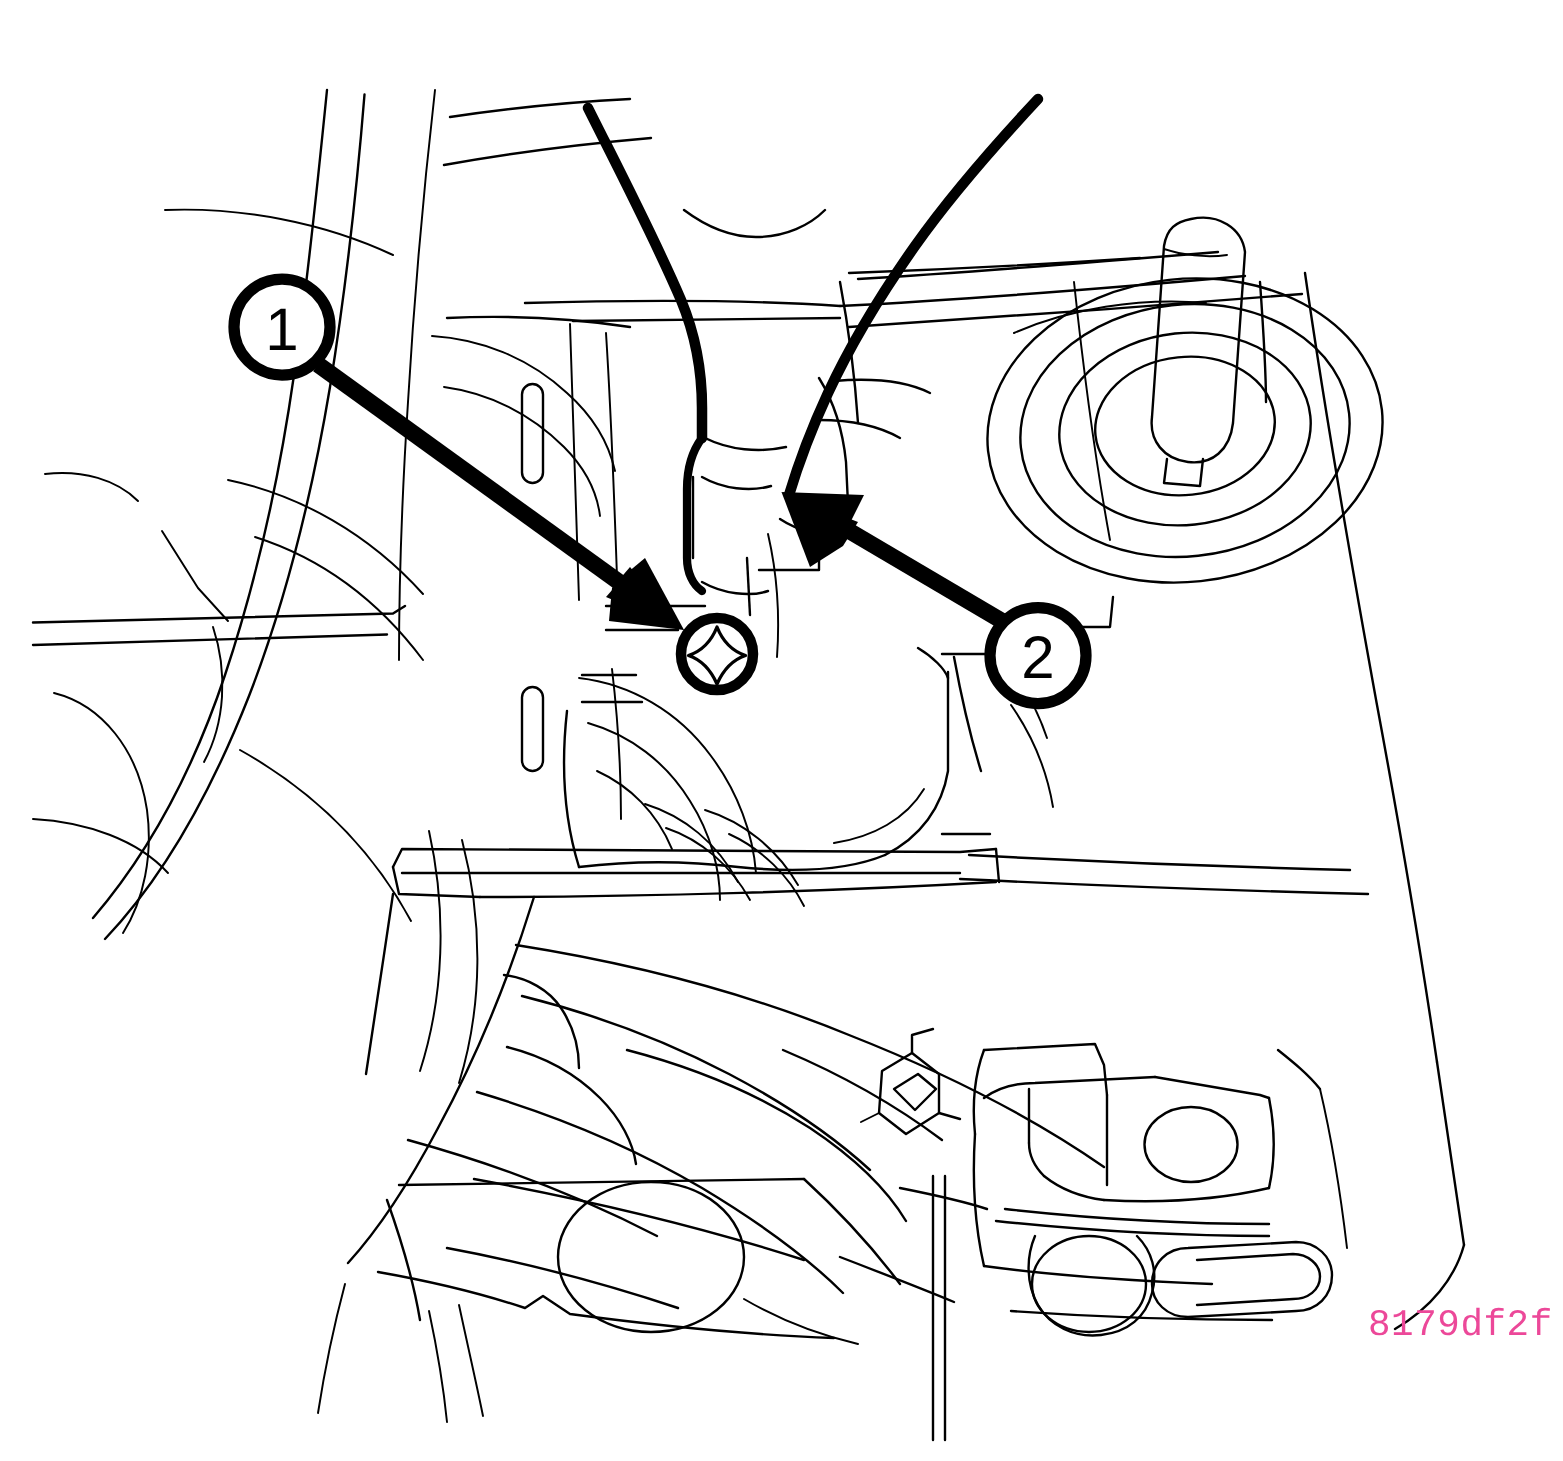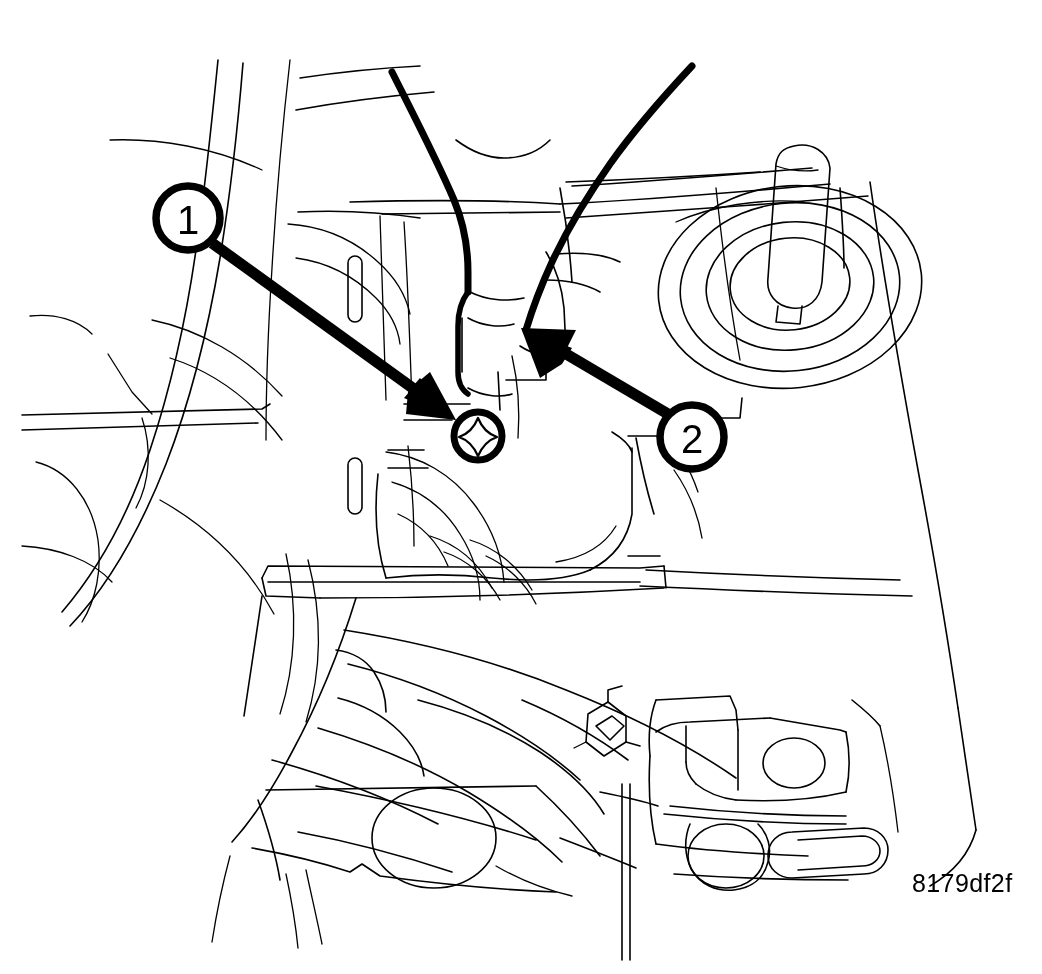--- a/index.html
+++ b/index.html
@@ -85,24 +85,24 @@
   .bolt-star {
     fill: #ffffff;
     stroke: #000000;
     stroke-width: 2.2;
     stroke-linejoin: round;
   }
   #figure-id {
     position: absolute;
     left: 912px;
     top: 869px;
-    font-family: Liberation Sans, sans-serif;
+    font-family: Liberation Mono, monospace;
     font-size: 25px;
     letter-spacing: 0.4px;
-    color: #000000;
+    color: #ec4899;
     white-space: nowrap;
   }
 </style>
 </head>
 <body>
 
 <div id="figure-root">
 
   <svg id="figure-svg" viewBox="0 0 1042 974">
 

